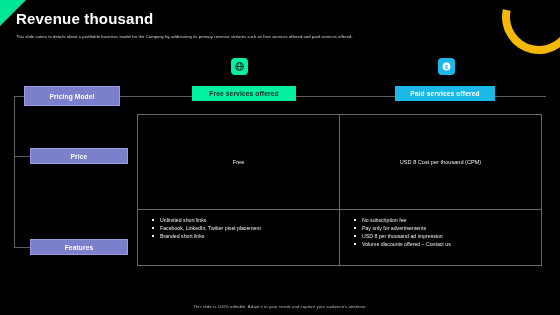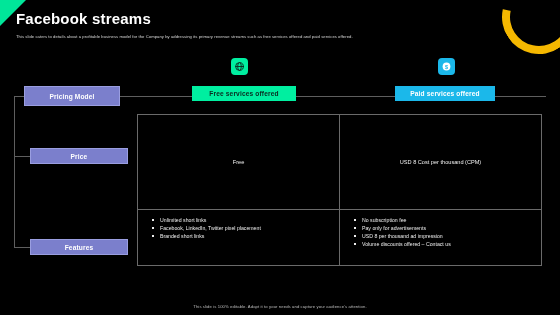--- a/index.html
+++ b/index.html
@@ -177,21 +177,21 @@
     color: #bdbdbd;
     letter-spacing: .1px;
   }
 </style>
 </head>
 <body>
 
 <div class="corner-triangle"></div>
 <div class="corner-arc"></div>
 
-<div class="page-title">Facebook streams</div>
+<div class="page-title">Revenue thousand</div>
 <div class="page-subtitle">This slide caters to details about a profitable business model for the Company by addressing its primary revenue streams such as free services offered and paid services offered.</div>
 
 <div class="diagram">
 
   <div class="hline" style="left:14px; top:44px; width:532px;"></div>
 
   <div class="vline" style="left:14px; top:44px; height:151px;"></div>
   <div class="hline" style="left:14px; top:104px; width:24px;"></div>
   <div class="hline" style="left:14px; top:195px; width:24px;"></div>
 

